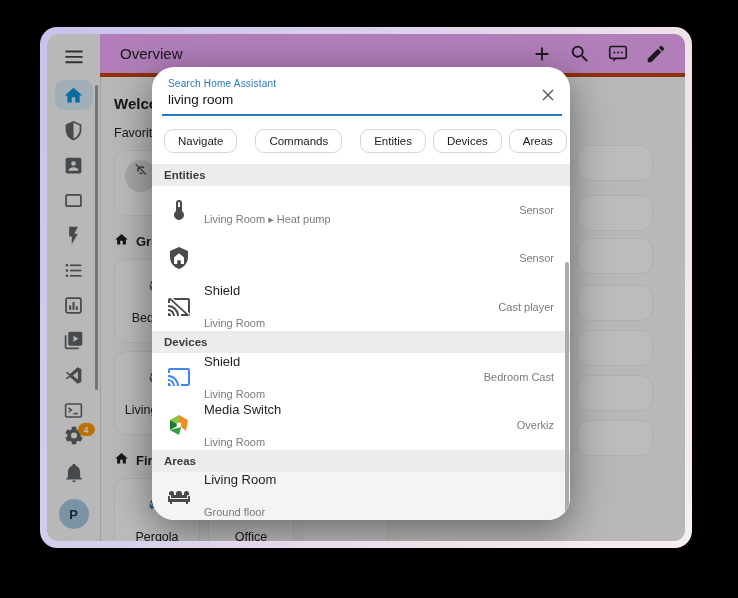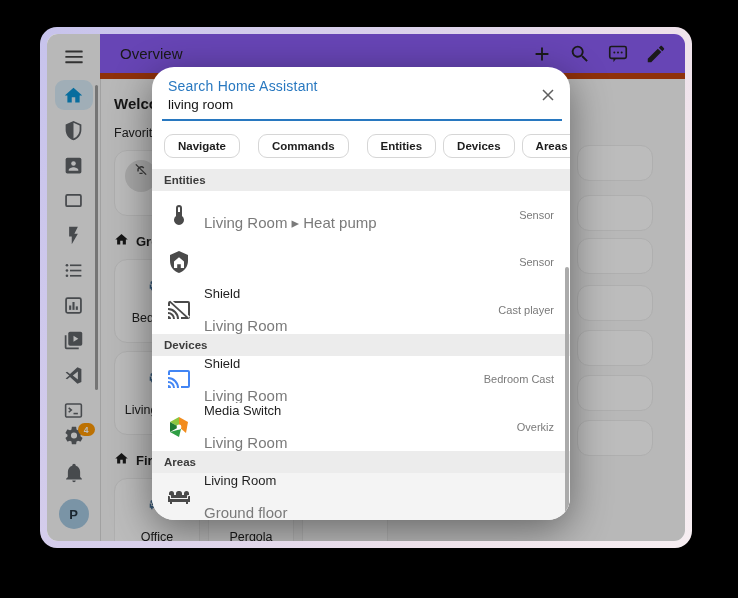--- a/index.html
+++ b/index.html
@@ -19,21 +19,21 @@
   .nav-item.active{background:#d9ecf8;color:#0793d6}
   .side-bottom{margin-top:auto;display:flex;flex-direction:column;align-items:center;gap:7px;margin-bottom:30px}
   .side-bottom .nav-item{position:relative}
   .badge{position:absolute;top:-2px;right:-2px;min-width:13px;height:13px;border-radius:8px;background:var(--badge,#ff9800);
          color:#fff;font-size:8.5px;font-weight:bold;display:flex;align-items:center;justify-content:center;padding:0 2px}
   .avatar{width:30px;height:30px;border-radius:50%;background:#a5c8e1;color:#223240;font-size:13px;font-weight:bold;
           display:flex;align-items:center;justify-content:center}
   .side-scrollbar{position:absolute;right:2px;top:51px;width:3px;height:305px;background:#9e9e9e;border-radius:2px}
   
   .toolbar{position:absolute;left:53px;right:0;top:0;height:39px;display:flex;align-items:center;
-           border-bottom:6px solid #c2410c;background:#8b5cf6;z-index:1}
+           border-bottom:4px solid #c2410c;background:#f0abfc;z-index:1}
   .toolbar-title{margin-left:20px;font-size:15px;font-weight:500;color:#212121}
   .toolbar-actions{margin-left:auto;display:flex;align-items:center;gap:14px;padding-right:18px}
   .tb-btn{width:24px;height:24px;color:#212121;cursor:pointer}
   .tb-btn svg{width:22px;height:22px;display:block;margin:1px}
   
   .content{position:absolute;left:53px;top:39px;right:0;bottom:0;background:#fafafa;padding:12px 0 0 14px;box-sizing:border-box;overflow:hidden;z-index:0}
   .welcome{font-size:15px;font-weight:bold;color:#1c1c1c;margin:10px 0 14px}
   .fav-label{font-size:12.5px;color:#212121;margin-bottom:10px}
   .fav-card{width:150px;height:64px;background:#fff;border-radius:13px;border:1px solid #ededed;display:flex;align-items:flex-start}
   .fav-circle{width:32px;height:32px;border-radius:50%;background:#e2e2e2;margin:9px 0 0 10px;display:flex;align-items:center;justify-content:center;color:#4d4d4d}
@@ -46,37 +46,37 @@
   .room-card .ric{margin-top:16px;color:var(--entity-blue,#44739e)}
   .room-card .ric svg{width:17px;height:17px}
   .room-card .rlabel{margin-top:14px;font-size:12.5px;font-weight:500;color:#212121;white-space:nowrap}
   .right-stack-card{position:absolute;width:76px;height:36px;background:#fff;border-radius:12px;border:1px solid #ededed;box-sizing:border-box;left:530px}
   
   .scrim{position:absolute;inset:0;background:rgba(8,8,8,0.27);z-index:5}
   
   .dialog{position:absolute;left:105px;top:33px;width:418px;height:453px;background:#fff;border-radius:22px;z-index:10;
           box-shadow:0 10px 40px rgba(0,0,0,.45);display:flex;flex-direction:column;overflow:hidden}
   .search-head{position:relative;padding:11px 16px 0 16px}
-  .search-label{font-size:14px;color:var(--accent,#2878c0);letter-spacing:.2px}
+  .search-label{font-size:10px;color:var(--accent,#2878c0);letter-spacing:.2px}
   .search-value{font-size:13.5px;color:#141414;margin-top:3px;padding-bottom:9px}
   .search-underline{position:absolute;left:10px;right:8px;bottom:0;height:2px;background:var(--accent,#2878c0)}
   .close-btn{position:absolute;right:12px;top:15px;width:26px;height:26px;color:#5f5f5f;cursor:pointer}
   .close-btn svg{width:20px;height:20px;margin:3px}
   .chips{display:flex;align-items:center;gap:7px;padding:12px 12px 10px 12px}
-  .chip{border:1px solid #d6d6d6;border-radius:9px;background:#fff;padding:5px 13px;font-size:11.5px;font-weight:bold;color:#1c1c1c;cursor:pointer;white-space:nowrap}
+  .chip{border:1px solid #d6d6d6;border-radius:9px;background:#fff;padding:5px 13px;font-size:11.5px;font-weight:normal;color:#1c1c1c;cursor:pointer;white-space:nowrap}
   .chip-div{width:1px;height:26px;background:#dcdcdc;margin:0 2px}
   .results{flex:1;display:flex;flex-direction:column;overflow:hidden;position:relative}
   .sec-title{background:#ececec;color:#3c3c3c;font-size:11.5px;font-weight:bold;padding:4px 12px;line-height:14px}
   .row{display:flex;align-items:center;height:49px;padding:0 16px 0 12px;gap:10px;background:#fff;cursor:pointer}
   .row.tinted{background:#f4f4f4}
   .row-icn{width:30px;display:flex;justify-content:center;color:#4a4a4a;flex:0 0 30px}
   .row-icn svg{width:24px;height:24px}
   .row-txt{flex:1;min-width:0}
   .row-title{font-size:13px;color:#1f1f1f;line-height:16px}
-  .row-sub{font-size:15px;color:#7a7a7a;line-height:14px;margin-top:17px}
+  .row-sub{font-size:11px;color:#7a7a7a;line-height:14px;margin-top:17px}
   .row-meta{font-size:11px;color:#7a7a7a;white-space:nowrap}
   .dlg-filler{flex:1;background:#fff}
   .dlg-scrollbar{position:absolute;right:1px;top:98px;width:4px;height:300px;background:#ababab;border-radius:2px}
 </style>
 </head>
 <body style="--accent: #2878c0; --badge: #ff9800; --entity-blue: #44739e;">
 
 <div class="frame">
   <div class="window">
 
@@ -306,27 +306,27 @@
             <span><svg viewBox="0 0 24 24" aria-hidden="true">
                 <path fill="currentColor" d="M10 20v-6h4v6h5v-8h3L12 3 2 12h3v8z"></path>
               </svg></span>
             <span>First floor</span>
           </div>
           <div class="card-row">
             <div class="room-card">
               <span class="ric"><svg viewBox="0 0 24 24" aria-hidden="true">
                   <path fill="currentColor" d="M12.5 7A2.5 2.5 0 0 1 15 9.5V11h2V9.5a2.5 2.5 0 0 1 5 0V11h-1a1 1 0 0 0-1 1v2H4v-2a1 1 0 0 0-1-1H2V9.5a2.5 2.5 0 0 1 5 0V11h2V9.5A2.5 2.5 0 0 1 11.5 7h1M22 12h1v6h-2v2h-2v-2H5v2H3v-2H1v-6h1a1 1 0 0 1 1 1v2h18v-2a1 1 0 0 1 1-1z"></path>
                 </svg></span>
+              <span class="rlabel">Pergola</span>
+            </div>
+            <div class="room-card">
+              <span class="ric"><svg viewBox="0 0 24 24" aria-hidden="true">
+                  <path fill="currentColor" d="M12.5 7A2.5 2.5 0 0 1 15 9.5V11h2V9.5a2.5 2.5 0 0 1 5 0V11h-1a1 1 0 0 0-1 1v2H4v-2a1 1 0 0 0-1-1H2V9.5a2.5 2.5 0 0 1 5 0V11h2V9.5A2.5 2.5 0 0 1 11.5 7h1M22 12h1v6h-2v2h-2v-2H5v2H3v-2H1v-6h1a1 1 0 0 1 1 1v2h18v-2a1 1 0 0 1 1-1z"></path>
+                </svg></span>
               <span class="rlabel">Office</span>
-            </div>
-            <div class="room-card">
-              <span class="ric"><svg viewBox="0 0 24 24" aria-hidden="true">
-                  <path fill="currentColor" d="M12.5 7A2.5 2.5 0 0 1 15 9.5V11h2V9.5a2.5 2.5 0 0 1 5 0V11h-1a1 1 0 0 0-1 1v2H4v-2a1 1 0 0 0-1-1H2V9.5a2.5 2.5 0 0 1 5 0V11h2V9.5A2.5 2.5 0 0 1 11.5 7h1M22 12h1v6h-2v2h-2v-2H5v2H3v-2H1v-6h1a1 1 0 0 1 1 1v2h18v-2a1 1 0 0 1 1-1z"></path>
-                </svg></span>
-              <span class="rlabel">Pergola</span>
             </div>
             <div class="room-card">
               <span class="ric"><svg viewBox="0 0 24 24" aria-hidden="true">
                   <path fill="currentColor" d="M12.5 7A2.5 2.5 0 0 1 15 9.5V11h2V9.5a2.5 2.5 0 0 1 5 0V11h-1a1 1 0 0 0-1 1v2H4v-2a1 1 0 0 0-1-1H2V9.5a2.5 2.5 0 0 1 5 0V11h2V9.5A2.5 2.5 0 0 1 11.5 7h1M22 12h1v6h-2v2h-2v-2H5v2H3v-2H1v-6h1a1 1 0 0 1 1 1v2h18v-2a1 1 0 0 1 1-1z"></path>
                 </svg></span>
             </div>
           </div>
         </div>
     </div>
     <div id="right-stack">

